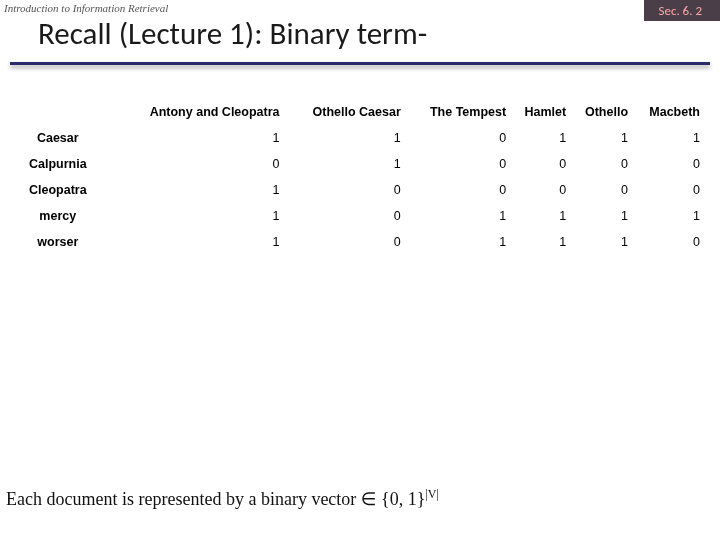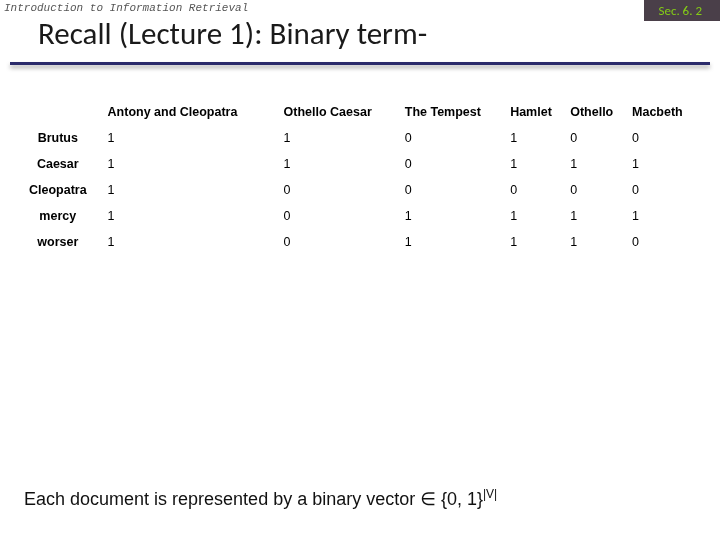--- a/index.html
+++ b/index.html
@@ -16,28 +16,28 @@
     height: 22px;
     background: #fff;
   }
   .course-label {
     position: absolute;
     left: 4px;
     top: 2px;
     font-size: 11px;
     font-style: italic;
     color: #555;
-    font-family: Liberation Mono, monospace;
+    font-family: Liberation Serif, serif;
   }
   .sec-tag {
     position: absolute;
     right: 0;
     top: 0;
     background: #4a3f49;
-    color: #84cc16;
+    color: #fca5a5;
     font-size: 13px;
     padding: 3px 18px 3px 14px;
     font-family: "Calibri", sans-serif;
   }
   .title {
     font-size: 31px;
     color: #1a1a1a;
     font-weight: 400;
     padding: 0 13px 10px 38px;
     margin-top: -6px;
@@ -54,38 +54,38 @@
     margin: 34px 18px 0 14px;
   }
   table {
     width: 100%;
     border-collapse: collapse;
     font-family: Arial, sans-serif;
   }
   th, td {
     font-size: 12.5px;
     padding: 6px 2px;
-    text-align: left;
+    text-align: right;
   }
   thead th {
     font-weight: 700;
   }
   tbody th {
     text-align: center;
     font-weight: 700;
     padding-left: 4px;
     padding-right: 8px;
     white-space: nowrap;
   }
   .summary {
     position: absolute;
-    left: 24px;
+    left: 6px;
     bottom: 30px;
     font-size: 18px;
-    font-family: Liberation Sans, sans-serif;
+    font-family: Liberation Serif, serif;
     color: #111;
   }
   .summary .sup {
     font-size: 12px;
     vertical-align: super;
   }
 </style>
 </head>
 <body>
 
@@ -108,36 +108,36 @@
         <th>Antony and Cleopatra</th>
         <th>Othello Caesar</th>
         <th>The Tempest</th>
         <th>Hamlet</th>
         <th>Othello</th>
         <th>Macbeth</th>
       </tr>
     </thead>
     <tbody>
       <tr>
-        <th>Brutus</th>
-        <td>1</td>
-        <td>1</td>
-        <td>0</td>
-        <td>1</td>
-        <td>0</td>
-        <td>0</td>
-      </tr>
-      <tr>
         <th>Caesar</th>
         <td>1</td>
         <td>1</td>
         <td>0</td>
         <td>1</td>
         <td>1</td>
         <td>1</td>
+      </tr>
+      <tr>
+        <th>Calpurnia</th>
+        <td>0</td>
+        <td>1</td>
+        <td>0</td>
+        <td>0</td>
+        <td>0</td>
+        <td>0</td>
       </tr>
       <tr>
         <th>Cleopatra</th>
         <td>1</td>
         <td>0</td>
         <td>0</td>
         <td>0</td>
         <td>0</td>
         <td>0</td>
       </tr>

